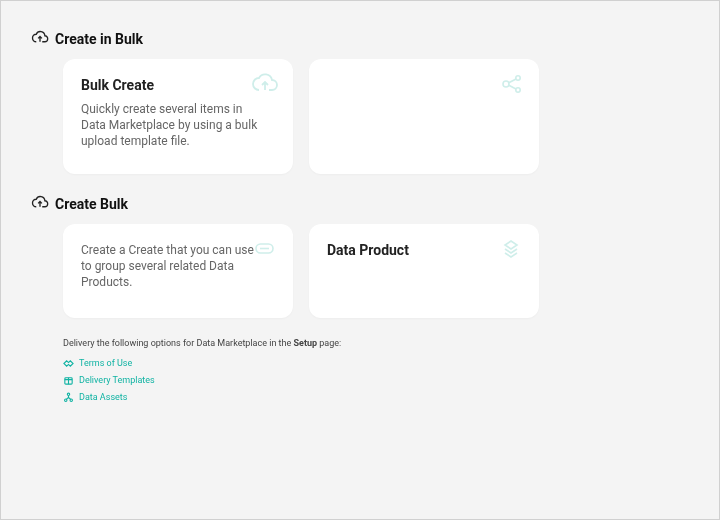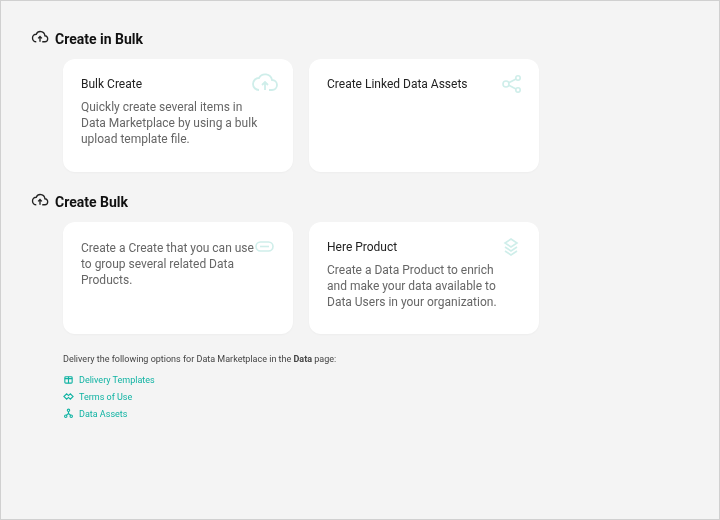--- a/index.html
+++ b/index.html
@@ -5,21 +5,21 @@
   * { box-sizing: border-box; margin: 0; padding: 0; }
   html, body { width: 720px; height: 520px; font-family: -apple-system, Segoe UI, Roboto, Helvetica, Arial, sans-serif; }
   body { background: #f4f4f4; border: 1px solid #d0d0d0; padding: 28px 30px; color: #222; }
   .section { margin-bottom: 20px; }
   .section-header { display: flex; align-items: flex-end; margin-bottom: 12px; }
   .section-header .icon { width: 18px; height: 18px; color: #222; margin-right: 6px; flex-shrink:0; display:inline-flex; }
   .section-title { font-size: 14px; font-weight: 700; color: #111; }
   .section-sub { font-size: 9px; color: #444; margin: 0 0 10px 32px; }
   .card-row { display: flex; gap: 16px; padding-left: 32px; }
   .card { background: #fff; border-radius: 12px; padding: 18px 18px 24px 18px; width: 230px; min-height: 94px; position: relative; box-shadow: 0 1px 2px rgba(0,0,0,0.03); cursor: pointer; }
-  .card-title { font-size: 12px; font-weight: 400; color: #222; margin-bottom: 8px; }
+  .card-title { font-size: 14px; font-weight: 700; color: #222; margin-bottom: 8px; }
   .card-desc { font-size: 12px; color: #666; line-height: 1.35; max-width: 180px; }
   .card-icon { position: absolute; top: 14px; right: 14px; color: #cfeeea; width: 28px; height: 22px; }
   .shortcuts-list { margin-left: 32px; margin-top: 6px; }
   .shortcut-item { display: flex; align-items: center; font-size: 9px; color: #10b3a3; margin-bottom: 6px; cursor: pointer; }
   .shortcut-item .s-icon { width: 11px; height: 11px; margin-right: 5px; color: #10b3a3; display:inline-flex; }
   svg { display:block; }
 </style>
 </head>
 <body>
 
@@ -47,21 +47,20 @@
     <div class="card">
       <span class="card-icon">
         <svg viewBox="0 0 28 22" fill="none" stroke="currentColor" stroke-width="1.6">
           <circle cx="9" cy="11" r="3"></circle>
             <circle cx="21" cy="5" r="2.2"></circle>
             <circle cx="21" cy="17" r="2.2"></circle>
           <line x1="11.8" y1="9.8" x2="19" y2="6"></line>
             <line x1="11.8" y1="12.2" x2="19" y2="16"></line>
         </svg>
       </span>
-      <div class="card-title">Create Linked Data Assets</div>
     </div>
   </div>
 </div>
 
 <div class="section">
   <div class="section-header">
     <span class="icon">
       <svg viewBox="0 0 24 18" fill="none" stroke="currentColor" stroke-width="1.8">
         <path d="M7 14 A5 5 0 0 1 7 4 A6 6 0 0 1 18.5 6 A4 4 0 0 1 18 14 H15"></path>
         <path d="M12 14 V7 M9.5 9.5 L12 7 L14.5 9.5"></path>
@@ -80,47 +79,46 @@
       <div class="card-desc">Create a Create that you can use to group several related Data Products.</div>
     </div>
     <div class="card">
       <span class="card-icon">
         <svg viewBox="0 0 28 22" fill="none" stroke="currentColor" stroke-width="1.6">
           <polygon points="14,3 20,7 14,11 8,7"></polygon>
           <polyline points="8,11 14,15 20,11"></polyline>
           <polyline points="8,15 14,19 20,15"></polyline>
         </svg>
       </span>
-      <div class="card-title">Here Product</div>
-      <div class="card-desc">Create a Data Product to enrich and make your data available to Data Users in your organization.</div>
+      <div class="card-title">Data Product</div>
     </div>
   </div>
 </div>
 
 <div class="section">
   <div class="section-sub">
-    <span>Delivery the following options for Data Marketplace in the </span><b>Data</b><span> page:</span>
+    <span>Delivery the following options for Data Marketplace in the </span><b>Setup</b><span> page:</span>
   </div>
   <div class="shortcuts-list">
+    <div class="shortcut-item">
+      <span class="s-icon">
+        <svg viewBox="0 0 12 12" fill="none" stroke="currentColor" stroke-width="1.2">
+            <path d="M1 6l3-3 2 2 2-2 3 3-3 3-2-2-2 2z"></path>
+          </svg>
+      </span>
+      <span>Terms of Use</span>
+    </div>
     <div class="shortcut-item">
       <span class="s-icon">
         <svg viewBox="0 0 12 12" fill="none" stroke="currentColor" stroke-width="1.2">
             <rect x="2" y="3" width="8" height="7" rx="1"></rect>
             <path d="M2 5h8M6 3v7"></path>
           </svg>
       </span>
       <span>Delivery Templates</span>
-    </div>
-    <div class="shortcut-item">
-      <span class="s-icon">
-        <svg viewBox="0 0 12 12" fill="none" stroke="currentColor" stroke-width="1.2">
-            <path d="M1 6l3-3 2 2 2-2 3 3-3 3-2-2-2 2z"></path>
-          </svg>
-      </span>
-      <span>Terms of Use</span>
     </div>
     <div class="shortcut-item">
       <span class="s-icon">
         <svg viewBox="0 0 12 12" fill="none" stroke="currentColor" stroke-width="1.2">
             <circle cx="6" cy="2.5" r="1.3"></circle>
             <circle cx="3" cy="9" r="1.3"></circle>
             <circle cx="9" cy="9" r="1.3"></circle>
             <path d="M6 4v2M6 6L3.5 8M6 6l2.5 2"></path>
           </svg>
       </span>

